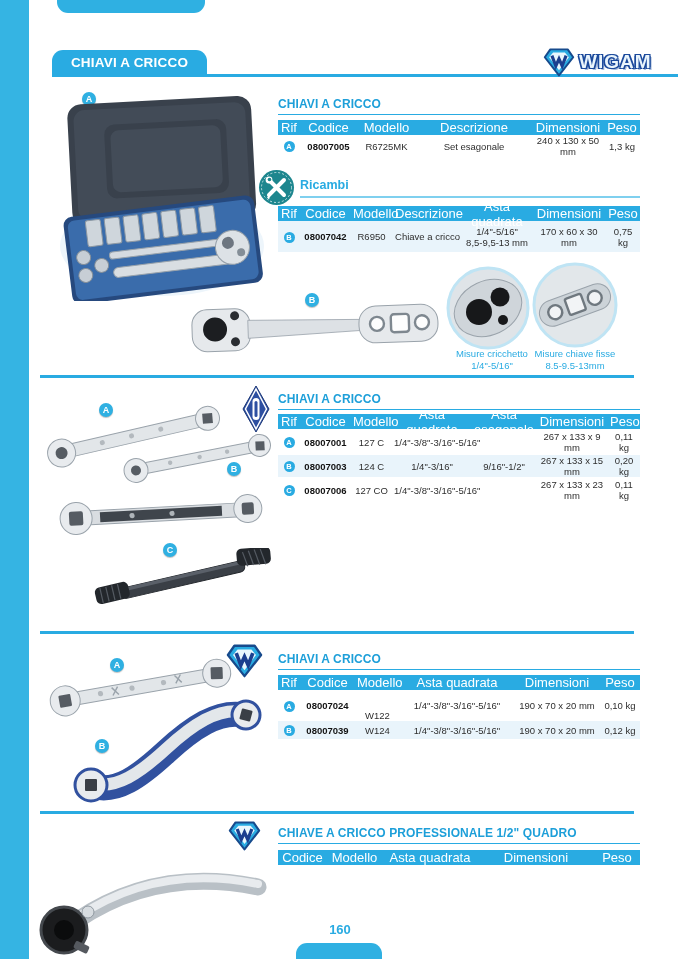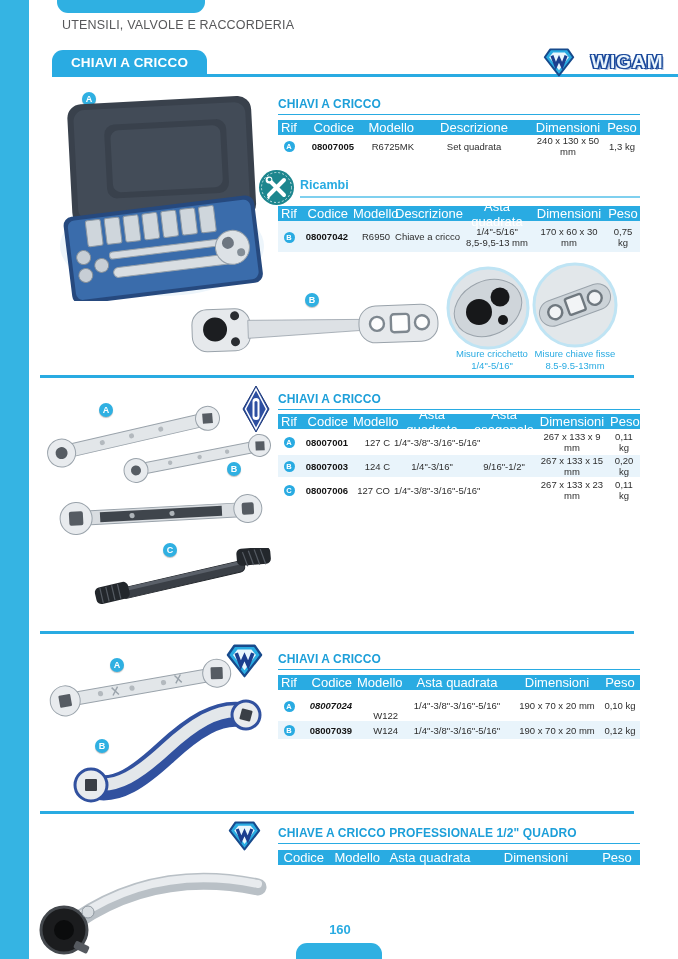--- a/index.html
+++ b/index.html
@@ -16,41 +16,41 @@
 
   .category-label { left:62px; top:18px; font-size:12.5px; color:#57585a; letter-spacing:0.2px; }
 
   .header-bar {
     left:52px; top:50px; width:155px; height:25px; background:#29ABE2;
     border-radius:11px 11px 0 0; color:#fff; font-weight:bold; font-size:13.5px;
     display:flex; align-items:center; justify-content:center; letter-spacing:0.2px;
   }
   .header-line { left:52px; top:74px; width:626px; height:3px; background:#29ABE2; }
 
-  .wigam-logo { left:543px; top:47px; display:flex; align-items:center; gap:16px; }
+  .wigam-logo { left:543px; top:47px; display:flex; align-items:center; gap:4px; }
   .wigam-word {
     font-size:19px; font-weight:900; color:#eaf5fc; letter-spacing:1px;
     text-shadow:-1.4px -1.4px 0 #1c4a9c, 1.4px -1.4px 0 #1c4a9c,
                 -1.4px 1.4px 0 #1c4a9c, 1.4px 1.4px 0 #1c4a9c, 2.4px 2.4px 0 #a9bcda;
   }
 
   .sec-title {
     left:278px; width:362px; color:#1d9fd9; font-weight:bold; font-size:12px;
     border-bottom:1.5px solid #29ABE2; padding-bottom:3px; letter-spacing:0.1px;
   }
   .ricambi-title { left:300px; top:178px; color:#29ABE2; font-size:12.5px; font-weight:600; }
   .ricambi-line { left:300px; top:196px; width:340px; height:1.5px; background:#7fd0ef; }
 
   .tb { left:278px; width:362px; }
   .t-h { background:#29ABE2; color:#fff; display:flex; align-items:center; height:15px; font-size:13px; }
   .t-r { display:flex; align-items:center; font-size:9.5px; color:#2e2e2e; min-height:19px; }
   .alt { background:#E9F4FB; }
   .c { padding:0 2px; }
   .cc { text-align:center; }
-  .cl { text-align:right; padding-left:3px; }
+  .cl { text-align:center; padding-left:3px; }
   .bold { font-weight:bold; color:#131313; }
   .two-line { line-height:11px; }
 
   .rifb {
     width:11px; height:11px; border-radius:50%; background:#29ABE2; color:#fff;
     font-size:7.5px; font-weight:bold; display:inline-flex; align-items:center;
     justify-content:center; margin:0 auto;
   }
   .badge {
     width:14px; height:14px; border-radius:50%; background:#2fb0e2; color:#fff;
@@ -62,21 +62,20 @@
   .page-num { left:318px; top:922px; width:44px; text-align:center; color:#29ABE2; font-weight:bold; font-size:13px; }
   .ric-icon { left:258px; top:169px; }
 </style>
 </head>
 <body>
 
 <div class="page">
 
   <div class="abs left-bar"></div>
   <div class="abs top-tab"></div>
-  <div class="abs category-label">UTENSILI, VALVOLE E RACCORDERIA</div>
 
   <div class="abs header-bar">
     <span>CHIAVI A CRICCO</span>
   </div>
   <div class="abs header-line"></div>
 
   <div class="abs wigam-logo">
     <svg width="32" height="30" viewBox="0 0 40 38">
       <polygon points="9,3 31,3 38,13 20,36 2,13" fill="#29ABE2" stroke="#174a8c" stroke-width="2.5" stroke-linejoin="round"></polygon>
       <polygon points="12.5,7 27.5,7 32.5,13 20,29.5 7.5,13" fill="#e9f7fd"></polygon>
@@ -93,21 +92,21 @@
       <div class="c cl" style="width:56px;">Codice</div>
       <div class="c cl" style="width:60px;">Modello</div>
       <div class="c cc" style="width:116px;">Descrizione</div>
       <div class="c cc" style="width:72px;">Dimensioni</div>
       <div class="c cc" style="width:36px;">Peso</div>
     </div>
     <div class="t-r" style="min-height:21px;">
       <div class="c cc" style="width:22px;"><span class="rifb">A</span></div>
       <div class="c cl bold" style="width:56px;">08007005</div>
       <div class="c cl" style="width:60px;">R6725MK</div>
-      <div class="c cc" style="width:116px;">Set quadrata</div>
+      <div class="c cc" style="width:116px;">Set esagonale</div>
       <div class="c cc" style="width:72px;">240 x 130 x 50 mm</div>
       <div class="c cc" style="width:36px;">1,3 kg</div>
     </div>
   </div>
 
   <svg class="abs ric-icon" width="37" height="37" viewBox="0 0 37 37">
     <circle cx="18.5" cy="18.5" r="17.5" fill="#1d868e"></circle>
     <circle cx="18.5" cy="18.5" r="15" fill="none" stroke="#bfe0e2" stroke-width="1" stroke-dasharray="2,2"></circle>
     <g stroke="#ffffff" stroke-width="4" stroke-linecap="round">
       <line x1="11" y1="11" x2="26" y2="26"></line>
@@ -339,21 +338,21 @@
     <div class="t-h">
       <div class="c cc" style="width:22px;">Rif</div>
       <div class="c cl" style="width:54px;">Codice</div>
       <div class="c cl" style="width:46px;">Modello</div>
       <div class="c cc" style="width:114px;">Asta quadrata</div>
       <div class="c cc" style="width:86px;">Dimensioni</div>
       <div class="c cc" style="width:40px;">Peso</div>
     </div>
     <div class="t-r" style="min-height:18px;">
       <div class="c cc" style="width:22px;"><span class="rifb">A</span></div>
-      <div class="c cl bold" style="width:54px;font-style:italic;">08007024</div>
+      <div class="c cl bold" style="width:54px;">08007024</div>
       <div class="c cl" style="width:46px;margin-top:20px;">W122</div>
       <div class="c cc" style="width:114px;">1/4"-3/8"-3/16"-5/16"</div>
       <div class="c cc" style="width:86px;">190 x 70 x 20 mm</div>
       <div class="c cc" style="width:40px;">0,10 kg</div>
     </div>
     <div class="t-r alt" style="min-height:18px;">
       <div class="c cc" style="width:22px;"><span class="rifb">B</span></div>
       <div class="c cl bold" style="width:54px;">08007039</div>
       <div class="c cl" style="width:46px;">W124</div>
       <div class="c cc" style="width:114px;">1/4"-3/8"-3/16"-5/16"</div>

